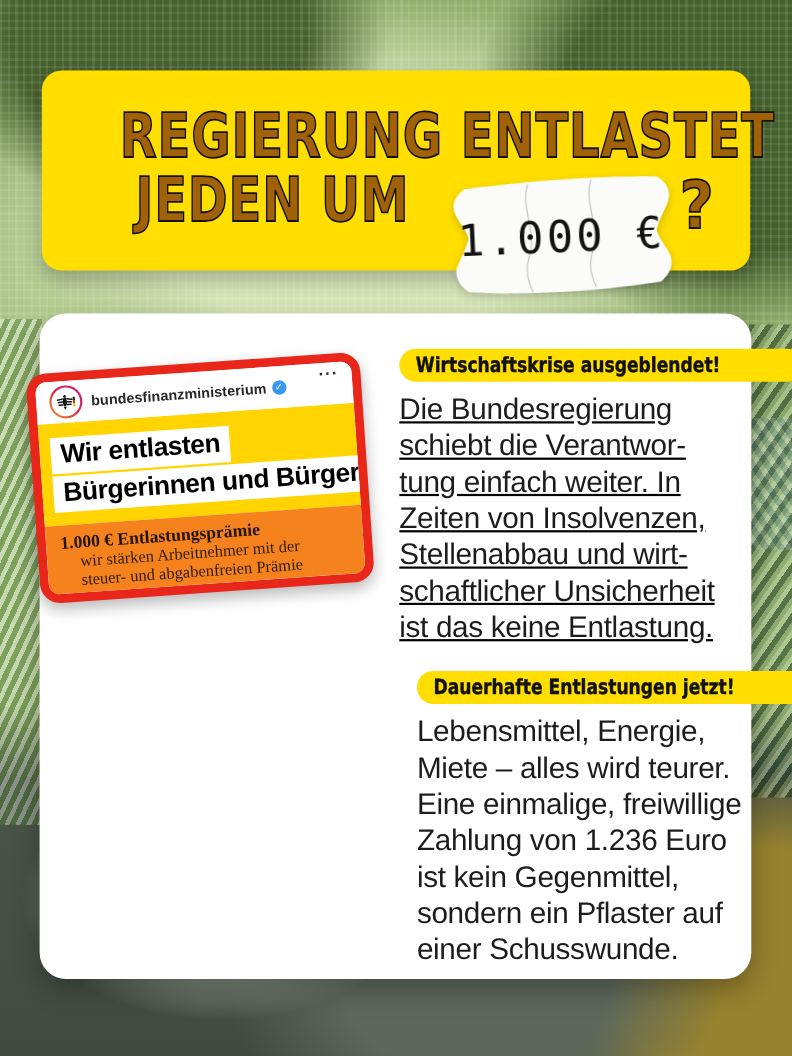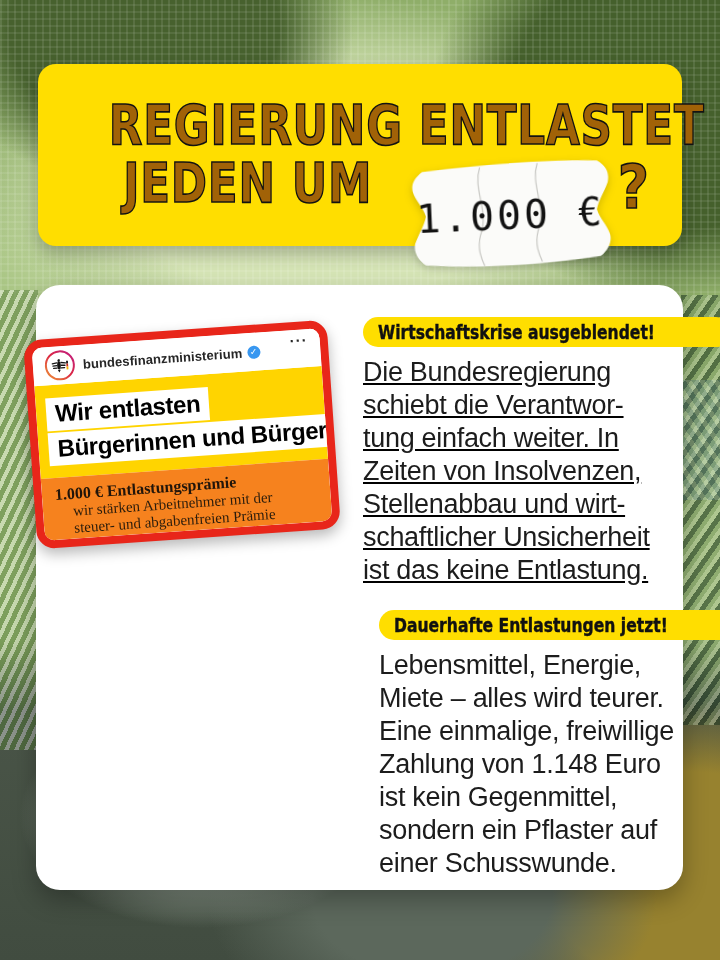--- a/index.html
+++ b/index.html
@@ -163,19 +163,19 @@
   </section>
 
 
   <section class="cell cell-br">
     <span class="badge">
       <span class="badge-text">Dauerhafte Entlastungen jetzt!</span>
     </span>
     <p class="body-text">Lebensmittel, Energie,
 Miete – alles wird teurer.
 Eine einmalige, freiwillige
-Zahlung von 1.148 Euro
+Zahlung von 1.236 Euro
 ist kein Gegenmittel,
 sondern ein Pflaster auf
 einer Schusswunde.</p>
   </section>
 
 </main>
 
 </body></html>

